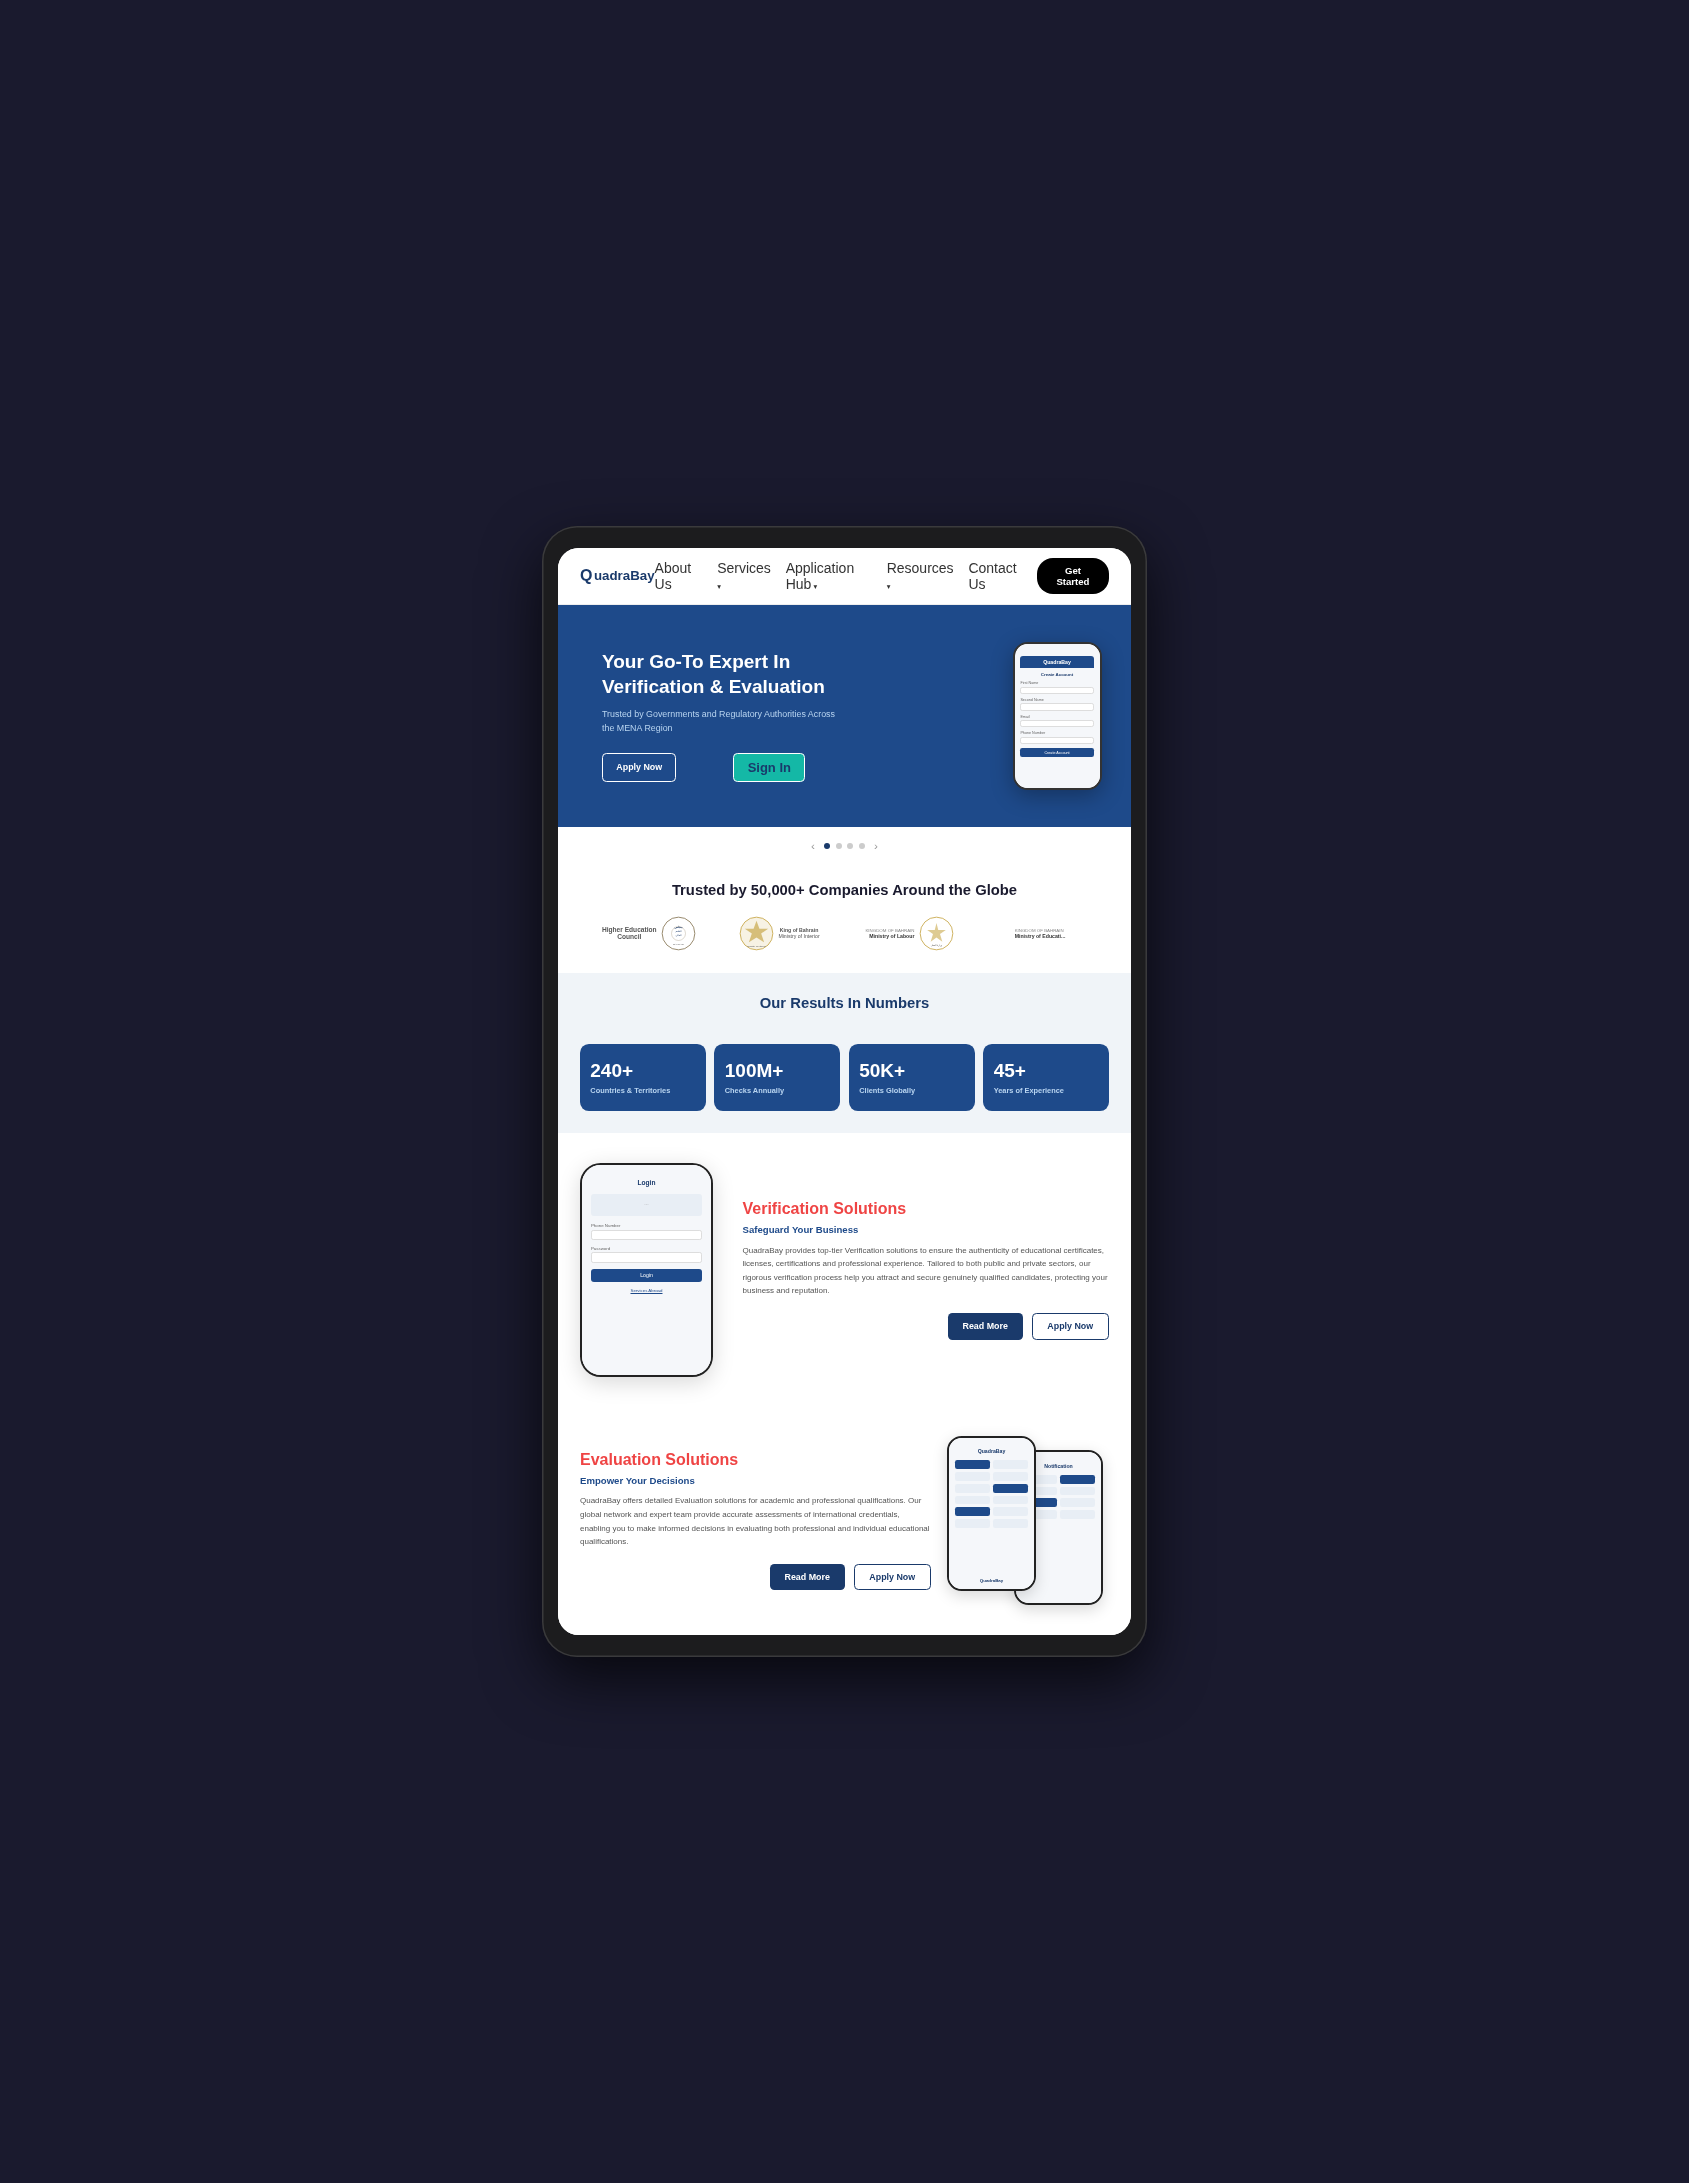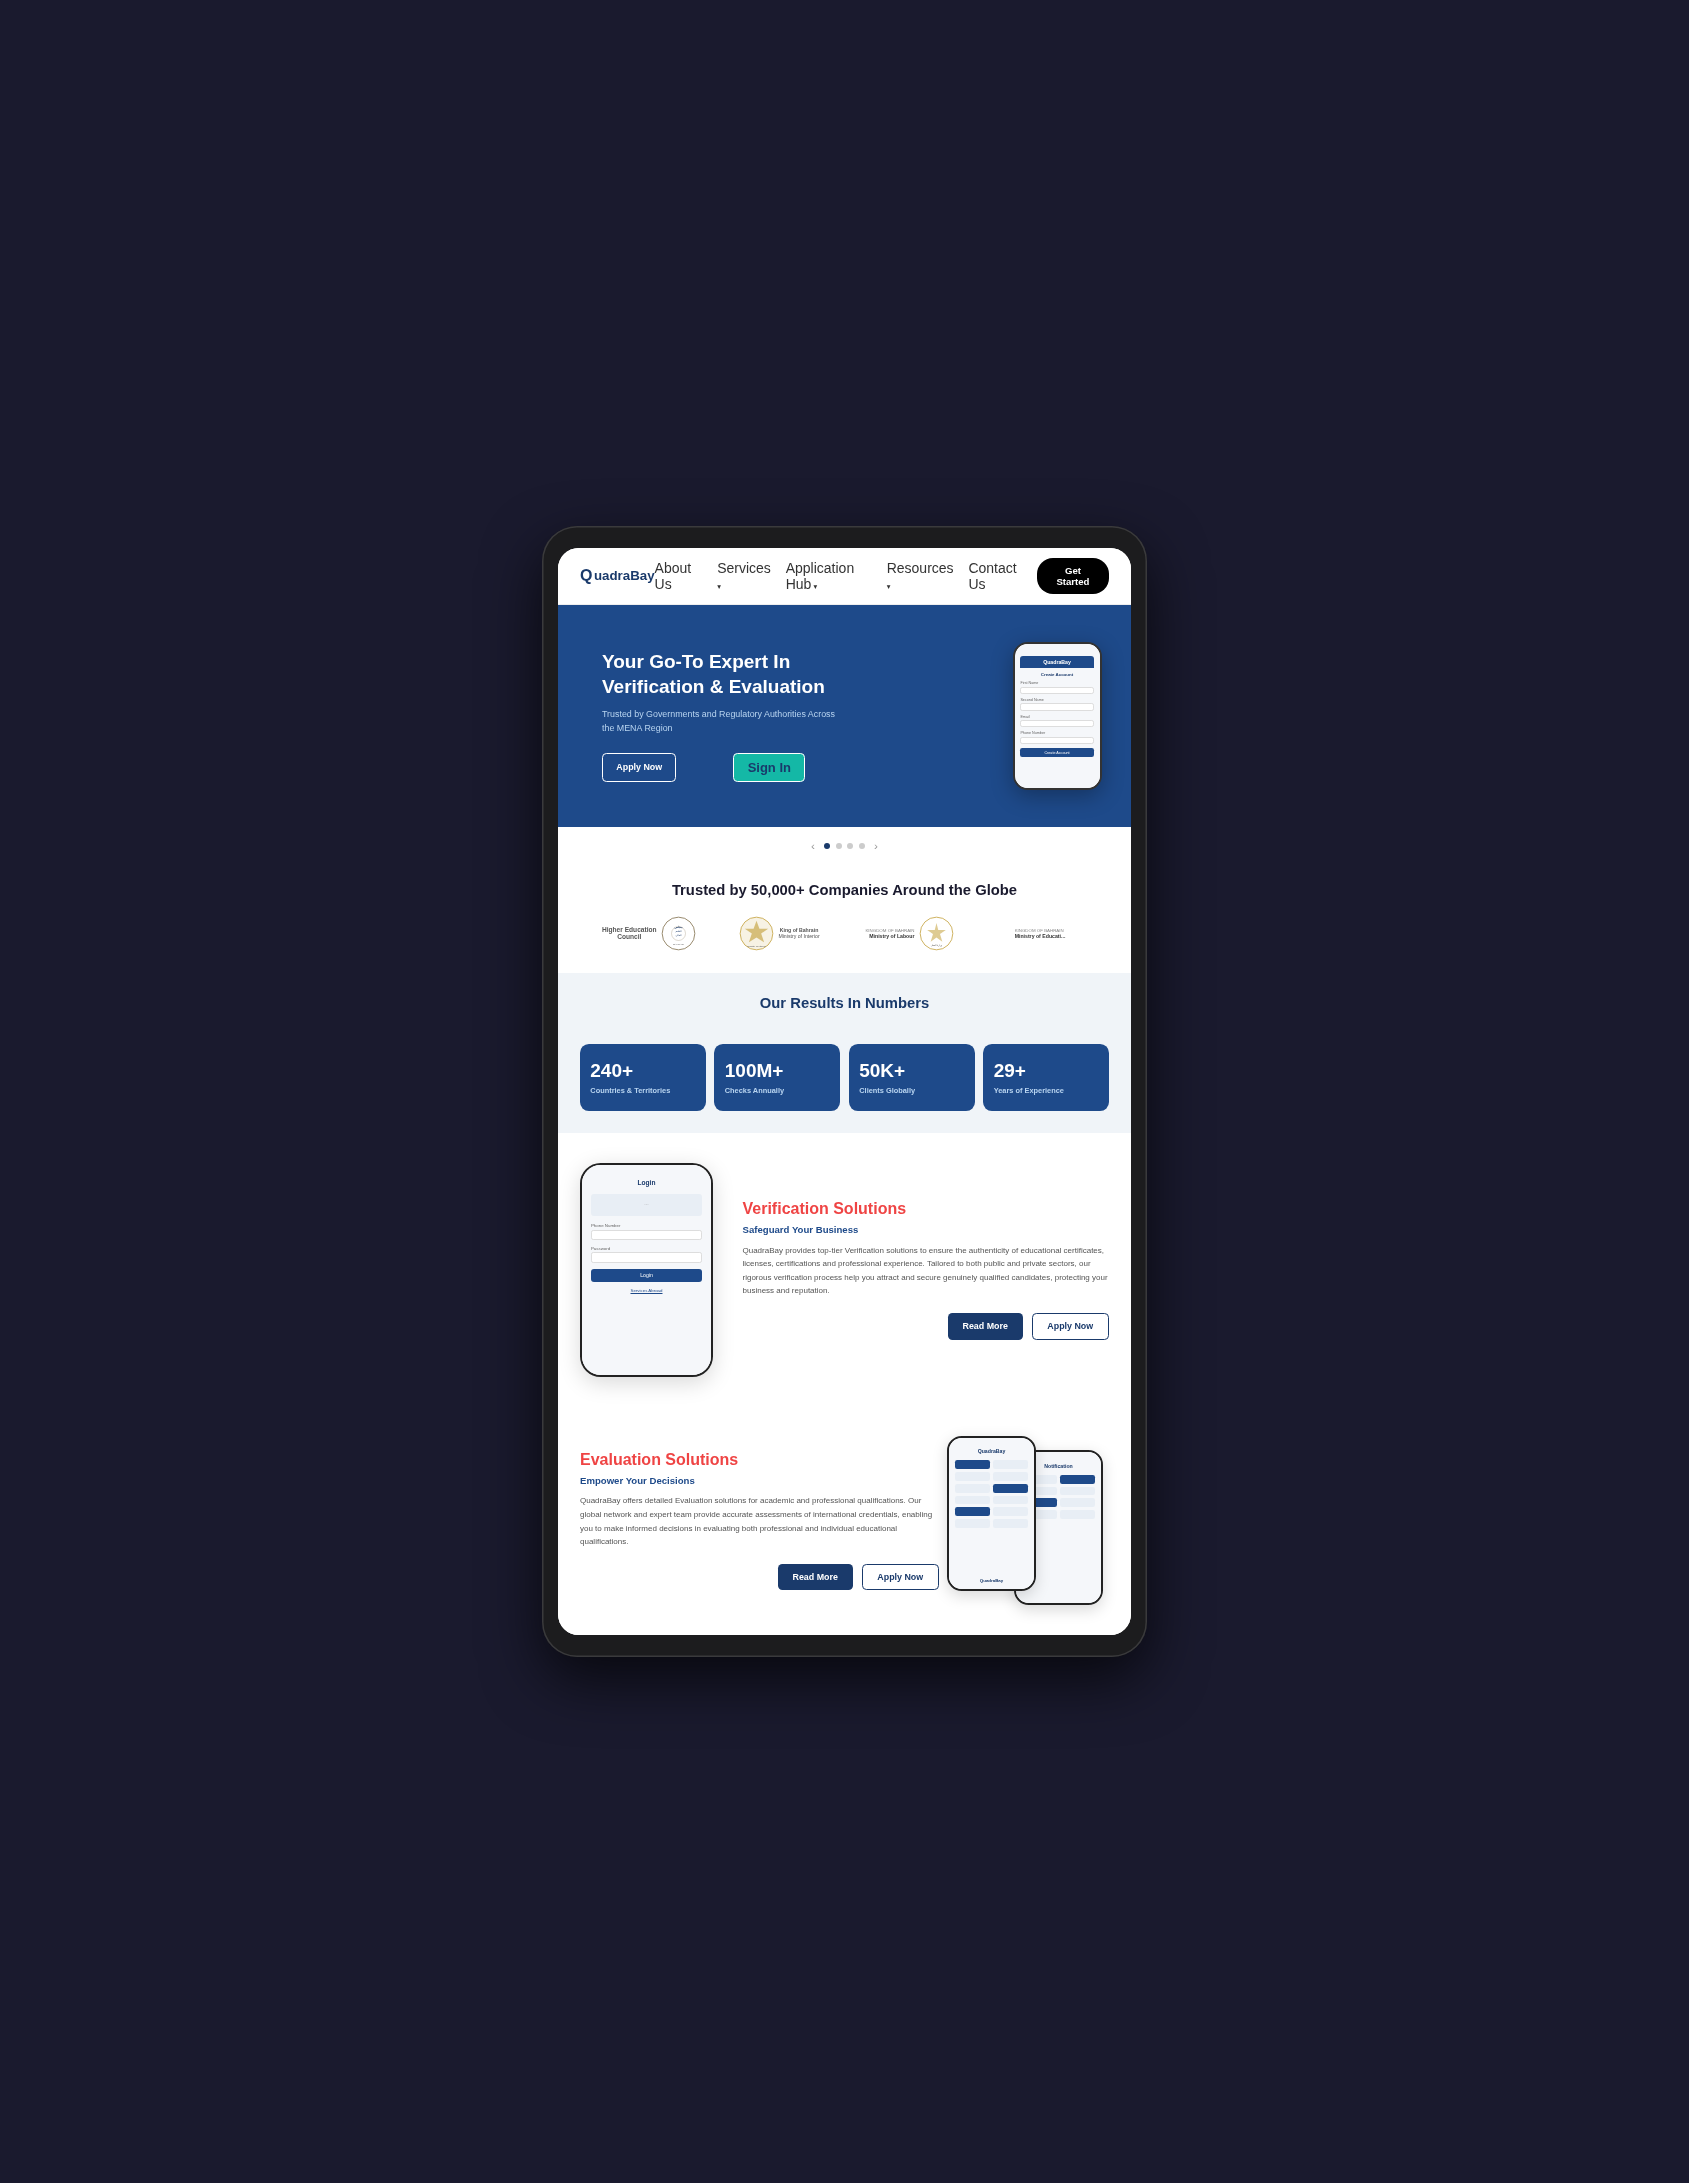--- a/index.html
+++ b/index.html
@@ -413,21 +413,21 @@
       font-weight: 600;
       cursor: pointer;
     }
 
     
     .evaluation-section {
       background: #fff;
       padding: 29.5px 22px;
       display: flex;
       align-items: center;
-      gap: 8px;
+      gap: 16px;
     }
 
     .evaluation-content {
       flex: 1;
     }
 
     .evaluation-phones {
       display: flex;
       gap: -14.8px;
       position: relative;
@@ -641,21 +641,21 @@
         </div>
         <div class="number-card">
           <div class="number-value">100M+</div>
           <div class="number-label">Checks Annually</div>
         </div>
         <div class="number-card">
           <div class="number-value">50K+</div>
           <div class="number-label">Clients Globally</div>
         </div>
         <div class="number-card">
-          <div class="number-value">29+</div>
+          <div class="number-value">45+</div>
           <div class="number-label">Years of Experience</div>
         </div>
       </div>
     </section>
 
     <section class="verification-section">
       <div class="verification-phone">
         <div class="vphone-screen">
           <div class="vphone-title">Login</div>
           <div style="background:#e8eef5; border-radius:3px; height:22px; margin-bottom:7.4px; display:flex; align-items:center; justify-content:center;">

